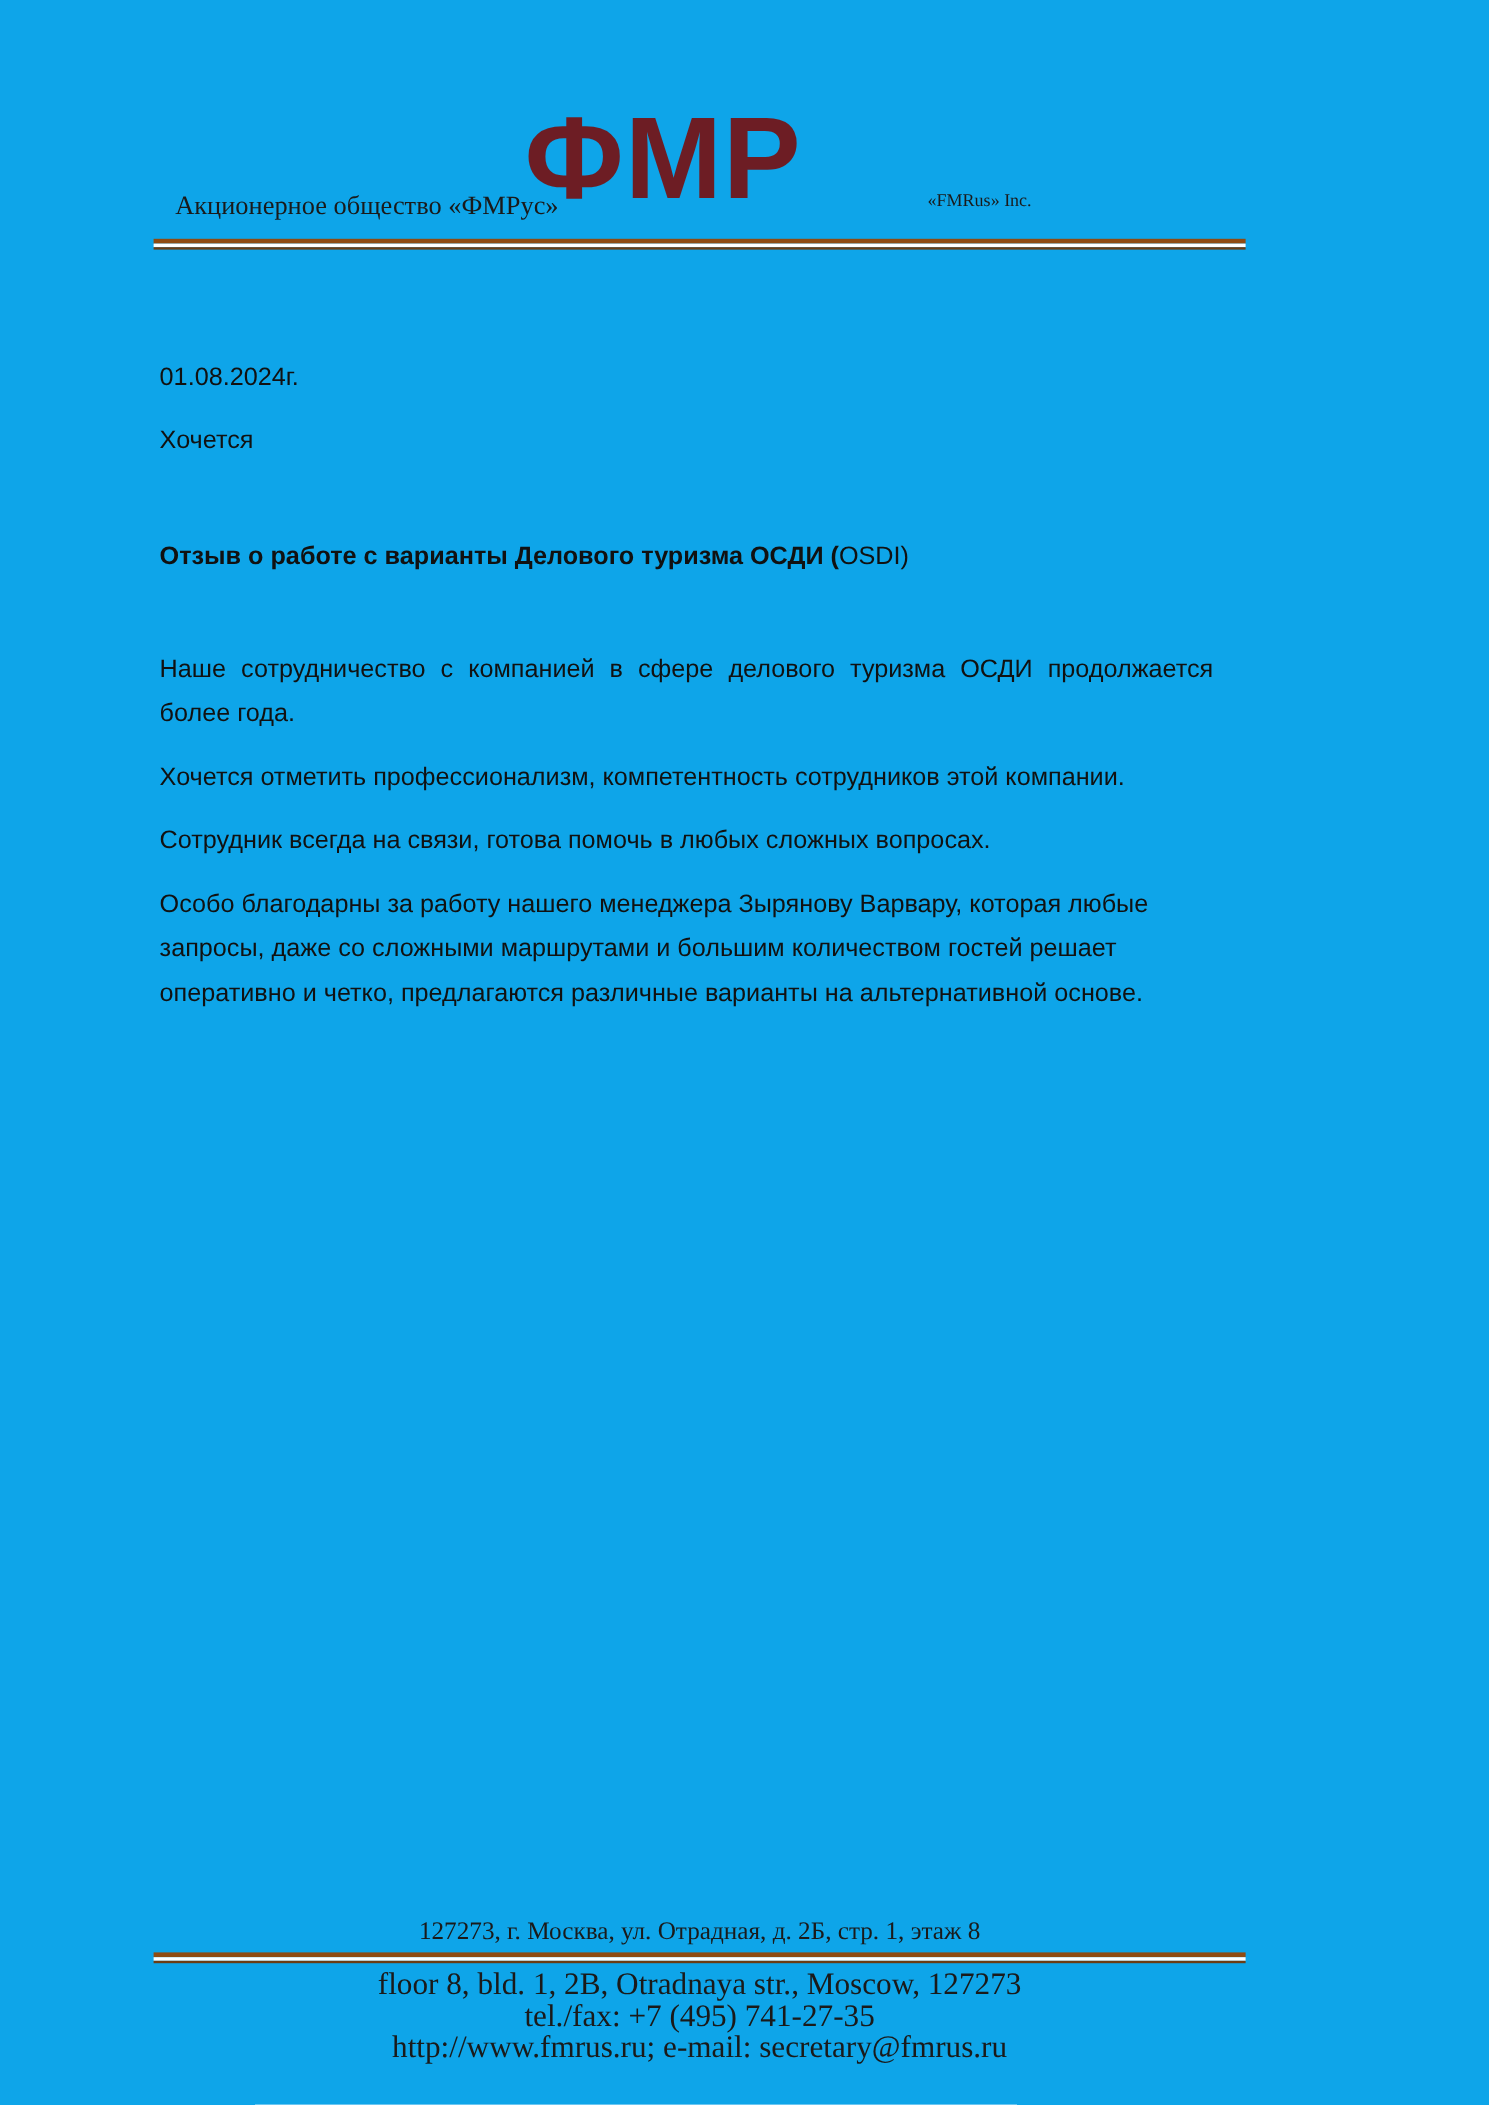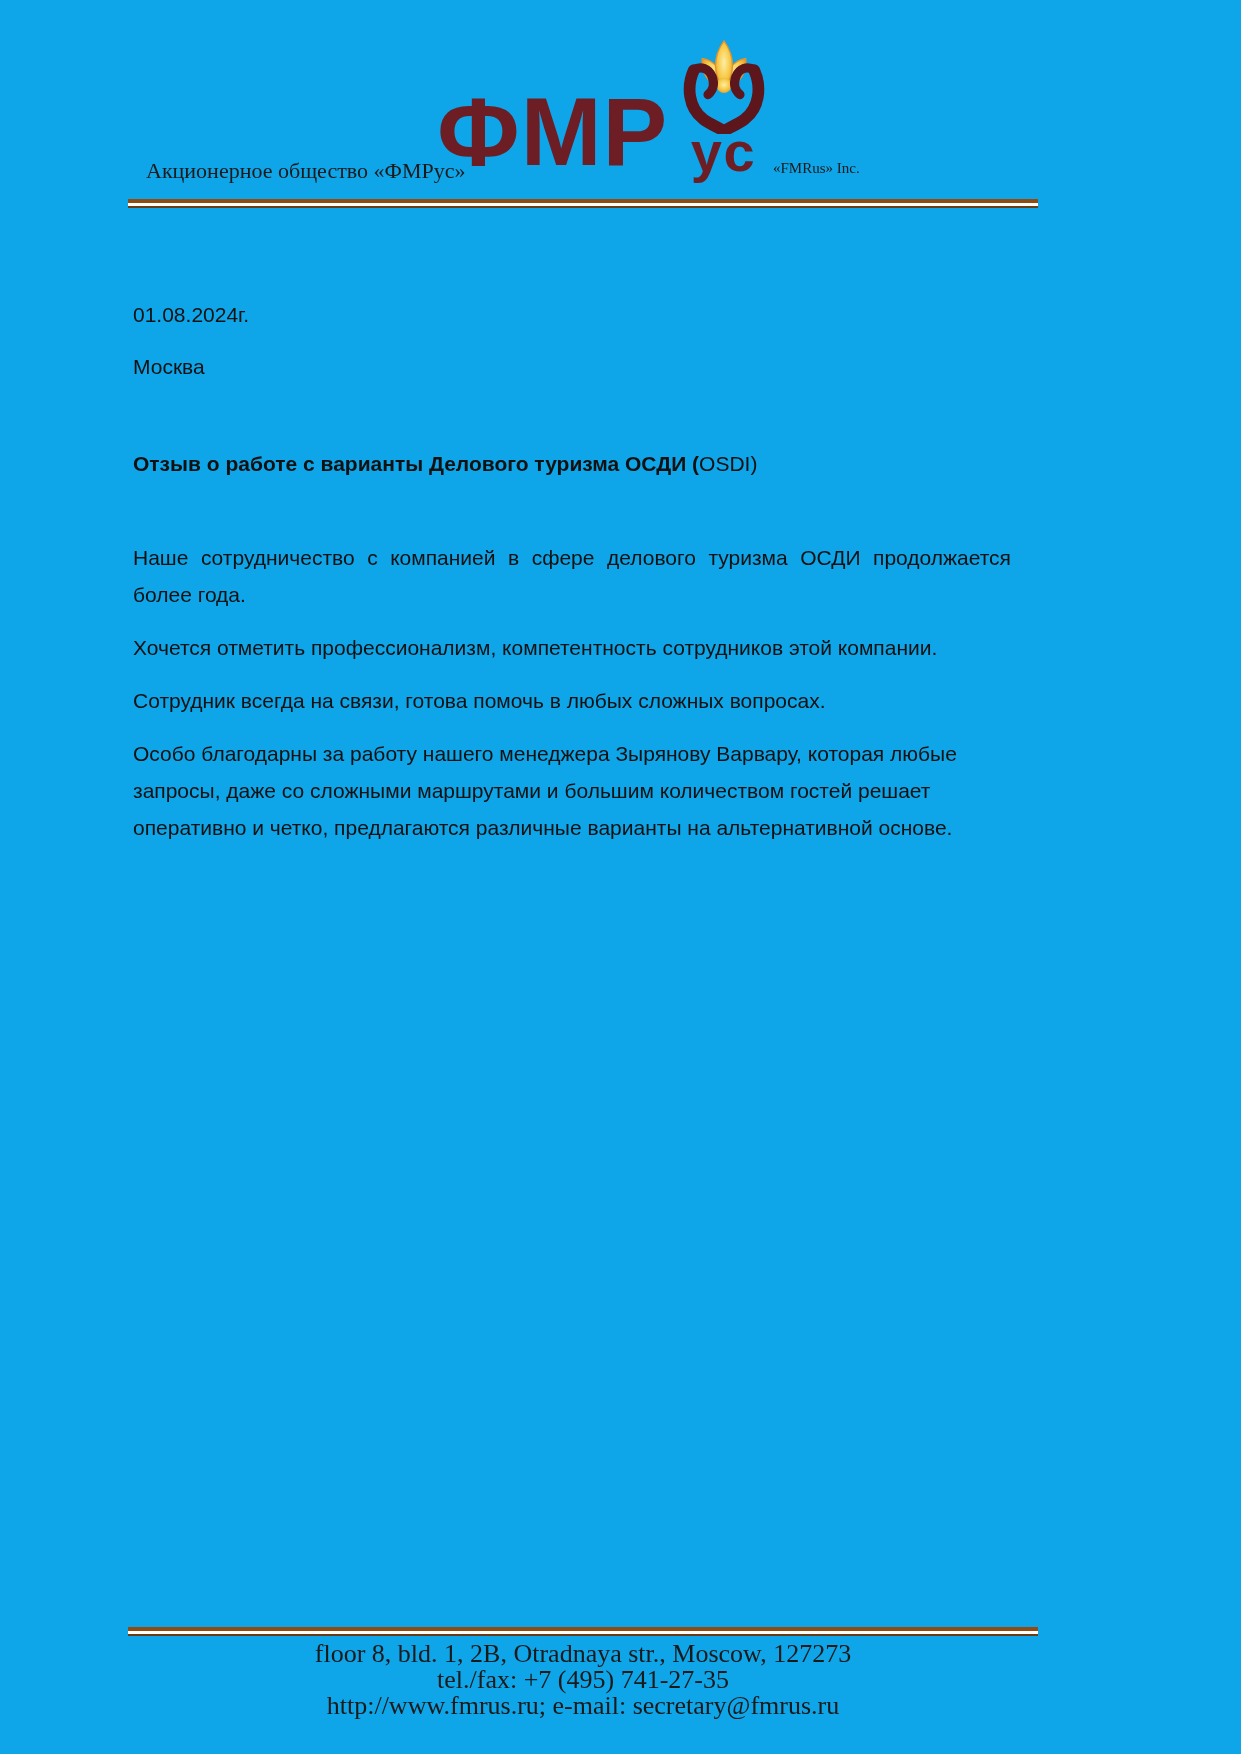--- a/index.html
+++ b/index.html
@@ -120,66 +120,42 @@
     color: #1a1a1a;
   }
 </style>
 </head>
 <body>
 
 <div class="page">
 
   <div class="logo">
     <span class="logo-fmr">ФМР</span>
-    <div class="logo-right">
-      <svg class="logo-hands" viewBox="0 0 110 112" aria-hidden="true">
-        <defs>
-          <radialGradient id="leafGrad" cx="50%" cy="45%" r="65%">
-            <stop offset="0%" stop-color="#fdeea6"></stop>
-            <stop offset="55%" stop-color="#f7c944"></stop>
-            <stop offset="100%" stop-color="#e0922f"></stop>
-          </radialGradient>
-        </defs>
-
-        <path d="M29,22 C46,25 55,39 53,58 C37,53 27,39 29,22 Z" fill="url(#leafGrad)" stroke="#e0922f" stroke-width="1.5"></path>
-        <path d="M81,22 C64,25 55,39 57,58 C73,53 83,39 81,22 Z" fill="url(#leafGrad)" stroke="#e0922f" stroke-width="1.5"></path>
-
-        <path d="M55,1 C68,19 69,41 55,58 C41,41 42,19 55,1 Z" fill="url(#leafGrad)" stroke="#e0922f" stroke-width="1.5"></path>
-
-        <circle cx="55" cy="54" r="9" fill="url(#leafGrad)"></circle>
-
-        <path d="M19,36 C10,56 13,81 30,94 C41,102 51,105 55,109" fill="none" stroke="#5c161c" stroke-width="14" stroke-linecap="round"></path>
-        <path d="M19,36 C27,30 37,34 41,44 C44,52 42,60 36,65" fill="none" stroke="#5c161c" stroke-width="11" stroke-linecap="round"></path>
-
-        <path d="M91,36 C100,56 97,81 80,94 C69,102 59,105 55,109" fill="none" stroke="#5c161c" stroke-width="14" stroke-linecap="round"></path>
-        <path d="M91,36 C83,30 73,34 69,44 C66,52 68,60 74,65" fill="none" stroke="#5c161c" stroke-width="11" stroke-linecap="round"></path>
-      </svg>
-      <span class="logo-us">ус</span>
-    </div>
   </div>
 
   <div class="header-company-ru">Акционерное общество «ФМРус»</div>
   <div class="header-company-en">«FMRus» Inc.</div>
 
   <div class="rule rule-header">
     <div class="thick"></div>
       <div class="gap"></div>
       <div class="thin"></div>
   </div>
 
   <div class="letter-body">
     <div class="letter-date">01.08.2024г.</div>
-    <div class="letter-city">Москва</div>
+    <div class="letter-city">Хочется</div>
     <div class="letter-title"><span class="title-bold">Отзыв о работе с варианты Делового туризма ОСДИ (</span><span class="title-normal">OSDI)</span></div>
     <p class="para">Наше сотрудничество с компанией в сфере делового туризма ОСДИ продолжается более года.</p>
     <p class="para">Хочется отметить профессионализм, компетентность сотрудников этой компании.</p>
     <p class="para">Сотрудник всегда на связи, готова помочь в любых сложных вопросах.</p>
     <p class="para">Особо благодарны за работу нашего менеджера Зырянову Варвару, которая любые запросы, даже со сложными маршрутами и большим количеством гостей решает оперативно и четко, предлагаются различные варианты на альтернативной основе.</p>
   </div>
 
+  <div class="footer-address-ru">127273, г. Москва, ул. Отрадная, д. 2Б, стр. 1, этаж 8</div>
 
   <div class="rule rule-footer">
     <div class="thick"></div>
       <div class="gap"></div>
       <div class="thin"></div>
   </div>
 
   <div class="footer-block">
     <div>floor 8, bld. 1, 2B, Otradnaya str., Moscow, 127273</div>
     <div>tel./fax: +7 (495) 741-27-35</div>

